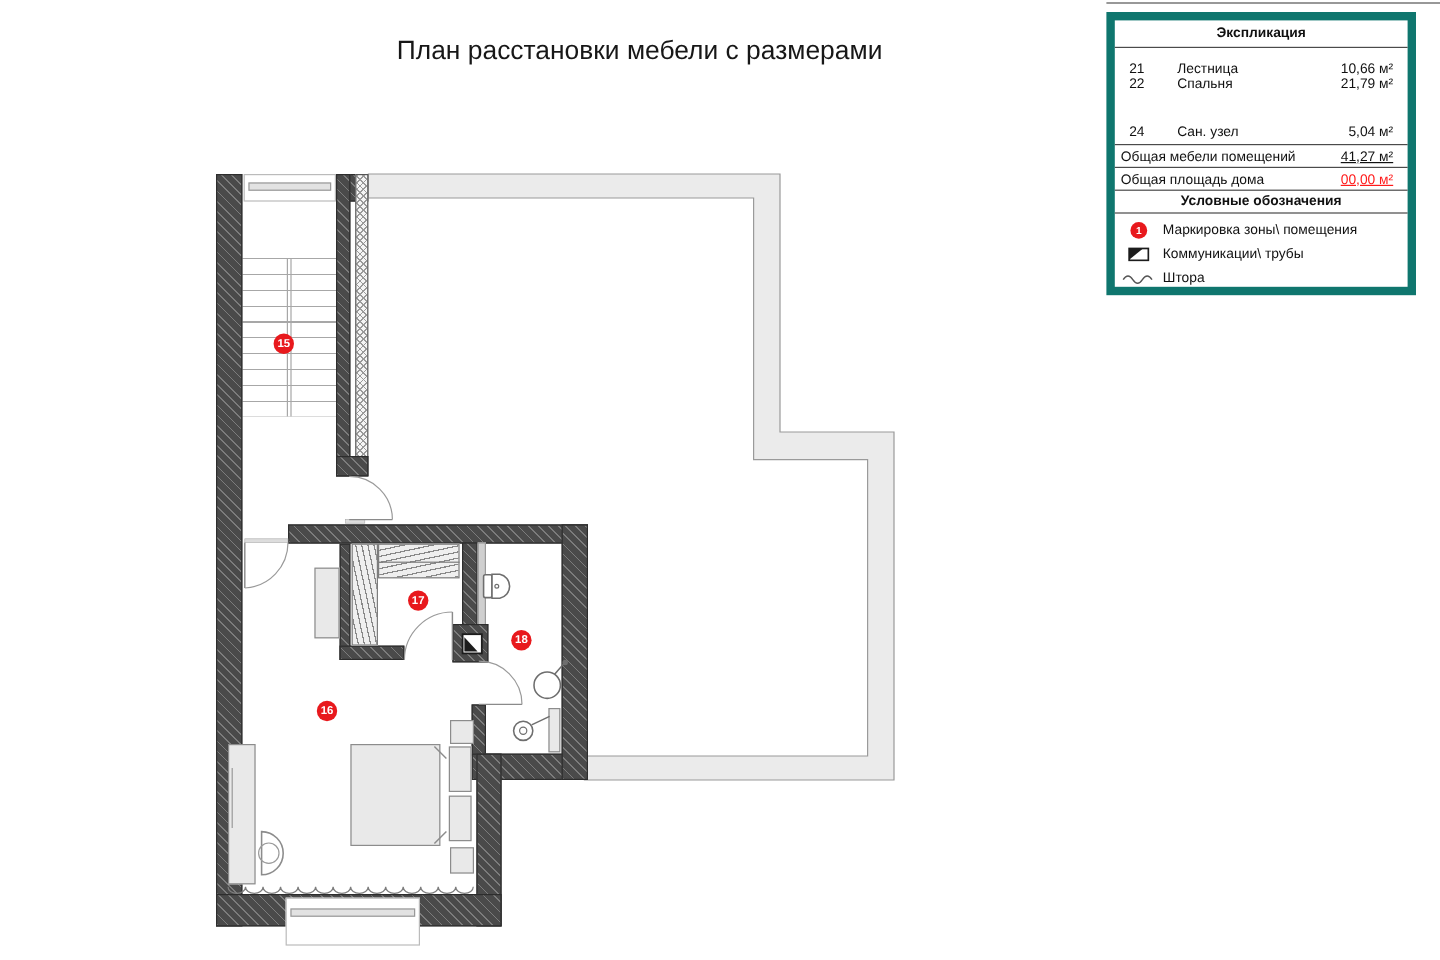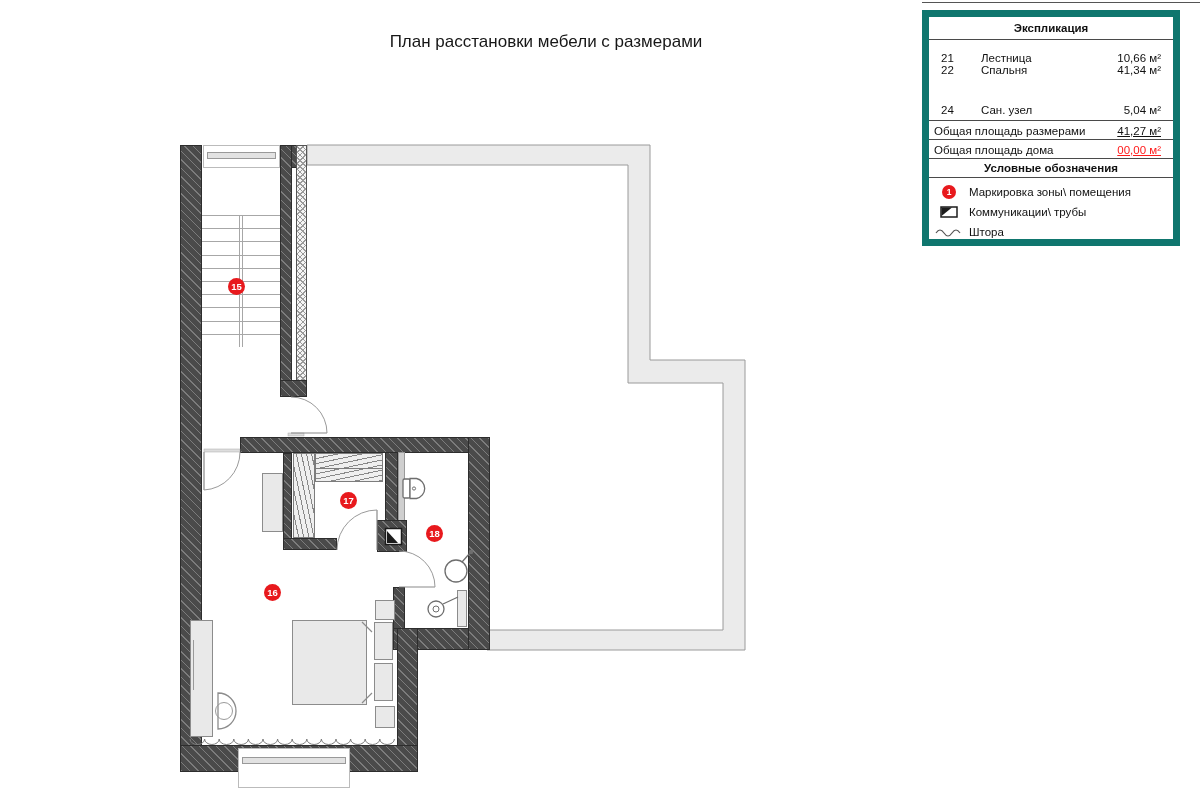--- a/index.html
+++ b/index.html
@@ -54,22 +54,22 @@
     border-left:1px solid #a7a7a7;border-right:1px solid #a7a7a7;background:transparent;}
   .marker{
     position:absolute;width:17px;height:17px;border-radius:50%;
     background:#e8191d;color:#fff;font-size:9.5px;font-weight:bold;
     display:flex;align-items:center;justify-content:center;
     z-index:6;letter-spacing:0;
   }
   .thin-line{position:absolute;background:#444;z-index:5;}
   
   .title{
-    position:absolute;left:246px;top:30px;width:600px;text-align:center;
-    font-size:17px;line-height:23px;color:#171717;z-index:6;
+    position:absolute;left:233px;top:30px;width:600px;text-align:center;
+    font-size:22px;line-height:23px;color:#171717;z-index:6;
   }
   
   .sheetline{position:absolute;left:922px;top:2px;width:278px;height:1px;background:#555;z-index:7;}
   .panel{
     position:absolute;left:922px;top:10px;width:244px;height:222px;
     border:7px solid #0f766e;background:#fff;z-index:8;font-size:11.5px;
   }
   .panel .hrow{position:absolute;left:0;width:100%;box-sizing:border-box;}
   .panel .sect-title{text-align:center;font-weight:bold;display:flex;align-items:center;justify-content:center;}
   .panel .hline{position:absolute;left:0;width:100%;height:1px;background:#4a4a4a;}
@@ -200,31 +200,31 @@
   <div class="hline" style="top:22px"></div>
 
   <div class="exp-row" style="top:31px">
     <span class="num">21</span>
     <span class="name">Лестница</span>
     <span class="area">10,66 м²</span>
   </div>
   <div class="exp-row" style="top:43px">
     <span class="num">22</span>
     <span class="name">Спальня</span>
-    <span class="area">41,34 м²</span>
+    <span class="area">21,79 м²</span>
   </div>
   <div class="exp-row" style="top:83px">
     <span class="num">24</span>
     <span class="name">Сан. узел</span>
     <span class="area">5,04 м²</span>
   </div>
   <div class="hline" style="top:103px"></div>
 
   <div class="tot-row" style="top:104px">
-    <span class="lbl">Общая площадь размерами</span>
+    <span class="lbl">Общая мебели помещений</span>
     <span class="val">41,27 м²</span>
   </div>
   <div class="hline" style="top:122px"></div>
   <div class="tot-row" style="top:123px">
     <span class="lbl">Общая площадь дома</span>
     <span class="val red">00,00 м²</span>
   </div>
   <div class="hline" style="top:141px"></div>
 
   <div class="hrow sect-title" style="top:142px;height:18px">Условные обозначения</div>

